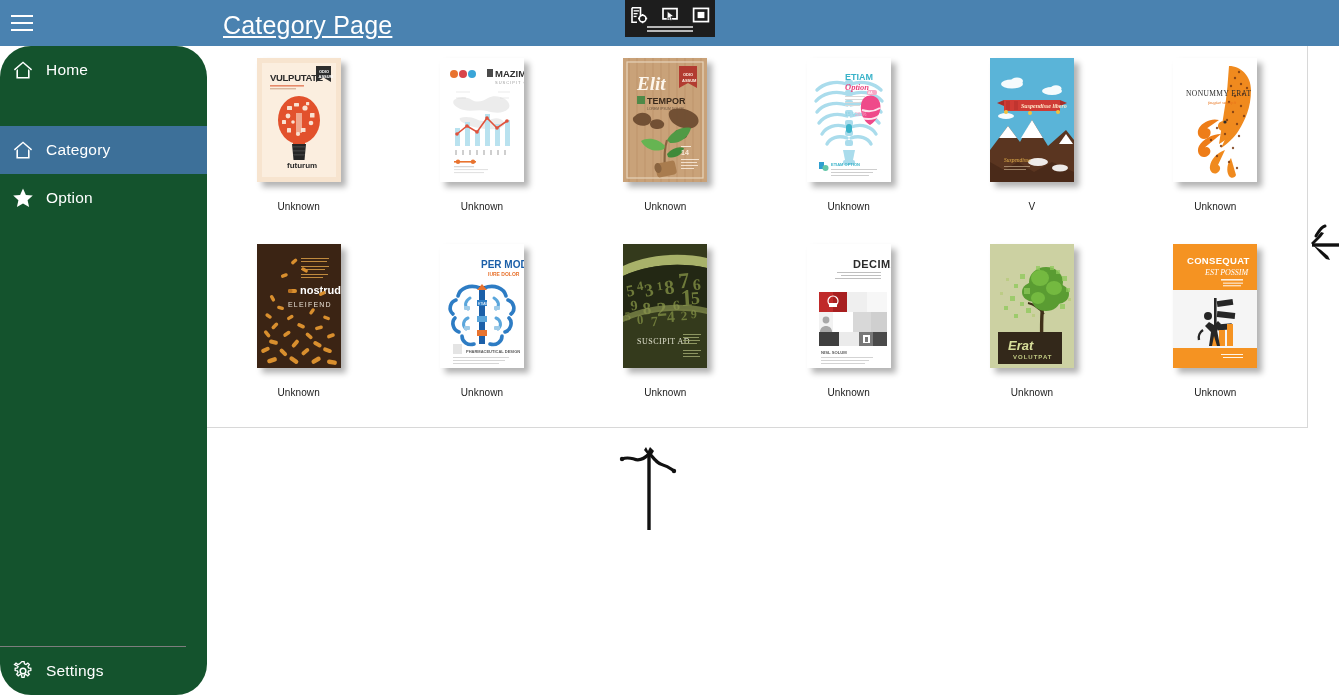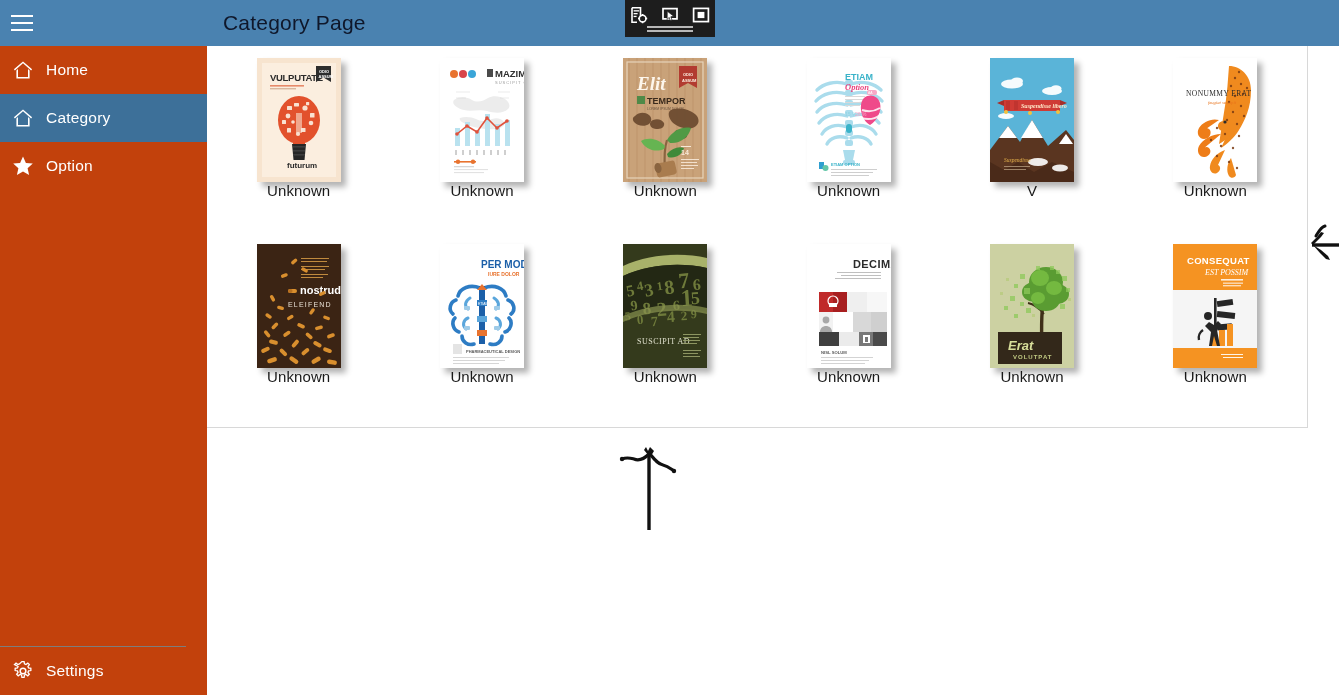--- a/index.html
+++ b/index.html
@@ -17,49 +17,51 @@
     background: #4a82b0;
   }
   .hamburger {
     position: absolute; left: 3px; top: 12px; width: 38px; height: 22px;
     display: flex; flex-direction: column; justify-content: center; gap: 5px;
     padding: 0 8px; cursor: pointer;
   }
   .hamburger span { display:block; height: 2px; background:#ffffff; width: 22px; }
   .title-text {
     position: absolute; left: 223px; top: 11px;
-    color: #0f172a; font-size: 21px; font-weight: 400; letter-spacing: .2px;
+    color: #ffffff; font-size: 25px; font-weight: 400; letter-spacing: .2px;
     white-space: nowrap;
+    text-decoration: underline;
   }
 
   
   .capture-toolbar {
     position: absolute; left: 625px; top: 0px; width: 90px; height: 37px;
     background: #1d1d1d;
     display: flex; align-items: flex-start; justify-content: center; gap: 9px;
     padding-top: 4px;
   }
   .cap-btn { width: 22px; height: 22px; display:flex; align-items:center; justify-content:center; cursor:pointer;}
   .cap-underline {
     position: absolute; left: 50%; transform: translateX(-50%);
     bottom: 5px; width: 46px; height: 0;
     border-top: 2px solid #b8b8b8; border-bottom: 2px solid #b8b8b8;
     height: 6px;
   }
 
   
   .sidebar {
     position: absolute; left: 0; top: 46px; width: 207px; height: 649px;
-    background: #c2410c;
+    background: #14532d;
+    border-radius: 31px;
   }
   .nav-item {
     position: relative; height: 48px; display: flex; align-items: center;
     cursor: pointer; color: #ffffff;
   }
-  .nav-item.selected { background: #3d7099; }
+  .nav-item.selected { background: #3d7099; margin-top: 32px; }
   .nav-icon {
     width: 46px; min-width: 46px; display:flex; align-items:center; justify-content:center;
   }
   .nav-label { font-size: 15.5px; color:#ffffff; letter-spacing:.2px; }
   .nav-settings-wrap {
     position: absolute; left: 0; bottom: 0; width: 186px;
     border-top: 1px solid #7d7d7d;
   }
 
   
@@ -81,21 +83,21 @@
     position: relative; width: 84px; height: 124px;
     margin-top: 4px;
   }
   .cover {
     position: absolute; left:0; top:0; width: 84px; height: 124px;
     overflow: hidden; background:#fff;
     box-shadow: 5px 5px 6px rgba(0,0,0,.30);
   }
   .cover svg { display:block; }
   .cover-label {
-    font-size: 15px; color: #1a1a1a; text-align:center;
+    margin-top: 19px; font-size: 10px; color: #1a1a1a; text-align:center;
     letter-spacing: .1px;
   }
 
   
   .annot { position: absolute; pointer-events: none; }
   .annot-up { left: 600px; top: 425px; }
   .annot-left { left: 1302px; top: 212px; }
 </style>
 </head>
 <body>

